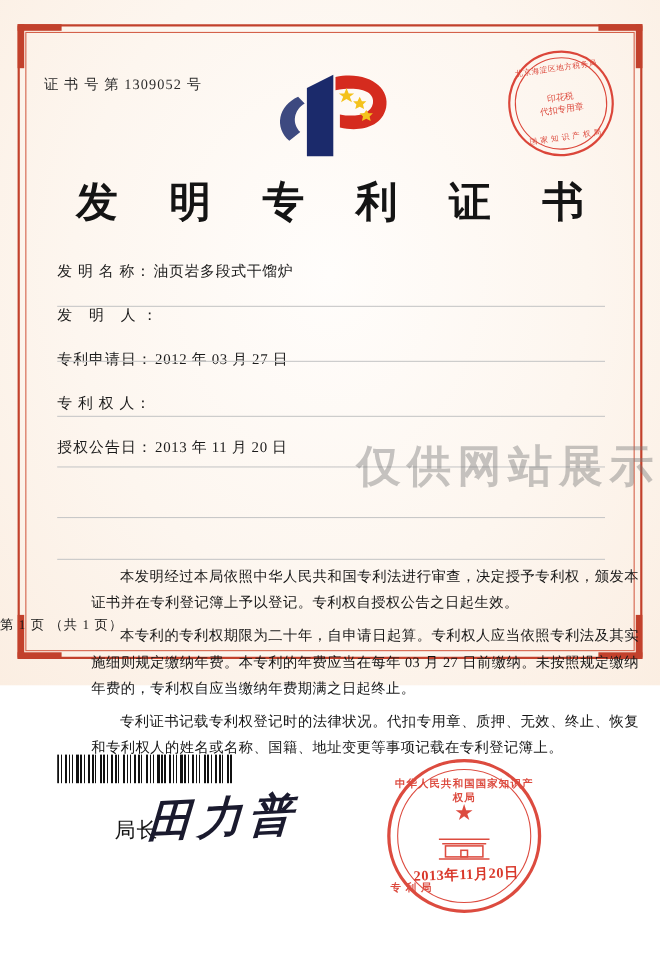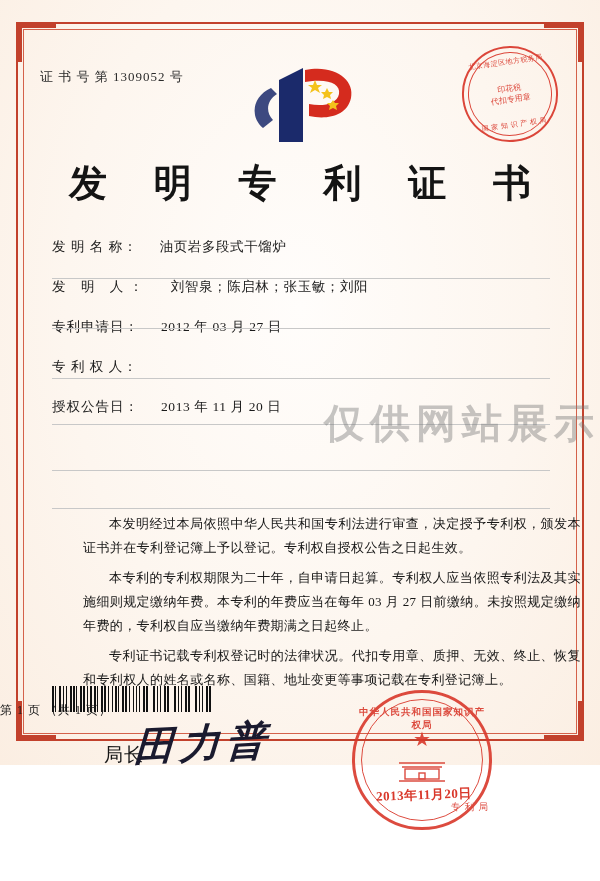--- a/index.html
+++ b/index.html
@@ -12,21 +12,21 @@
     height: 881px;
     font-family: "Liberation Serif", serif;
     position: relative;
     overflow: hidden;
   }
 
   
   #certificate {
     position: absolute;
     left: 0; top: 0;
-    width: 600px; height: 765px;
+    width: 600px; height: 623px;
     background:
       radial-gradient(ellipse at 50% 40%, #fffdfb 0%, #fdf6ef 55%, #fbeee2 100%);
   }
 
   
   .border-outer {
     position: absolute;
     left: 16px; top: 22px;
     right: 16px; bottom: 24px;
     border: 2px solid #c2412c;
@@ -129,21 +129,21 @@
     align-items: flex-end;
     margin-bottom: 22px;
     line-height: 18px;
   }
   .field-label {
     white-space: nowrap;
     letter-spacing: 1px;
   }
   .field-label.spread { letter-spacing: 6px; }
   .field-value {
-    margin-left: 22px;
+    margin-left: 2px;
     letter-spacing: .6px;
   }
   .rule {
     position: absolute;
     left: 52px;
     width: 498px;
     border-top: 1px solid #c8c8c8;
   }
 
   
@@ -215,24 +215,24 @@
     position: absolute;
     top: 13px; left: 0; width: 100%;
     text-align: center;
     font-size: 9.5px;
     letter-spacing: 1px;
     font-weight: bold;
   }
   .stamp-main .s-bottom {
     position: absolute;
     bottom: 13px; left: 0; width: 100%;
-    text-align: right;
+    text-align: left;
     font-size: 9.5px;
     letter-spacing: 1px;
-    font-weight: normal;
+    font-weight: bold;
   }
   .stamp-main .star {
     position: absolute;
     top: 36px; left: 0; width: 100%;
     text-align: center;
     font-size: 20px;
     line-height: 20px;
   }
   .stamp-main .gate {
     position: absolute;
@@ -314,21 +314,20 @@
 
   <div class="cert-title">发 明 专 利 证 书</div>
 
   <div class="fields">
     <div class="field-row">
       <span class="field-label">发 明 名 称：</span>
       <span class="field-value">油页岩多段式干馏炉</span>
     </div>
     <div class="field-row">
       <span class="field-label spread">发 明 人：</span>
-      <span class="field-value">刘智泉；陈启林；张玉敏；刘阳</span>
     </div>
     <div class="field-row">
       <span class="field-label">专利申请日：</span>
       <span class="field-value">2012 年 03 月 27 日</span>
     </div>
     <div class="field-row">
       <span class="field-label">专 利 权 人：</span>
     </div>
     <div class="field-row">
       <span class="field-label">授权公告日：</span>

